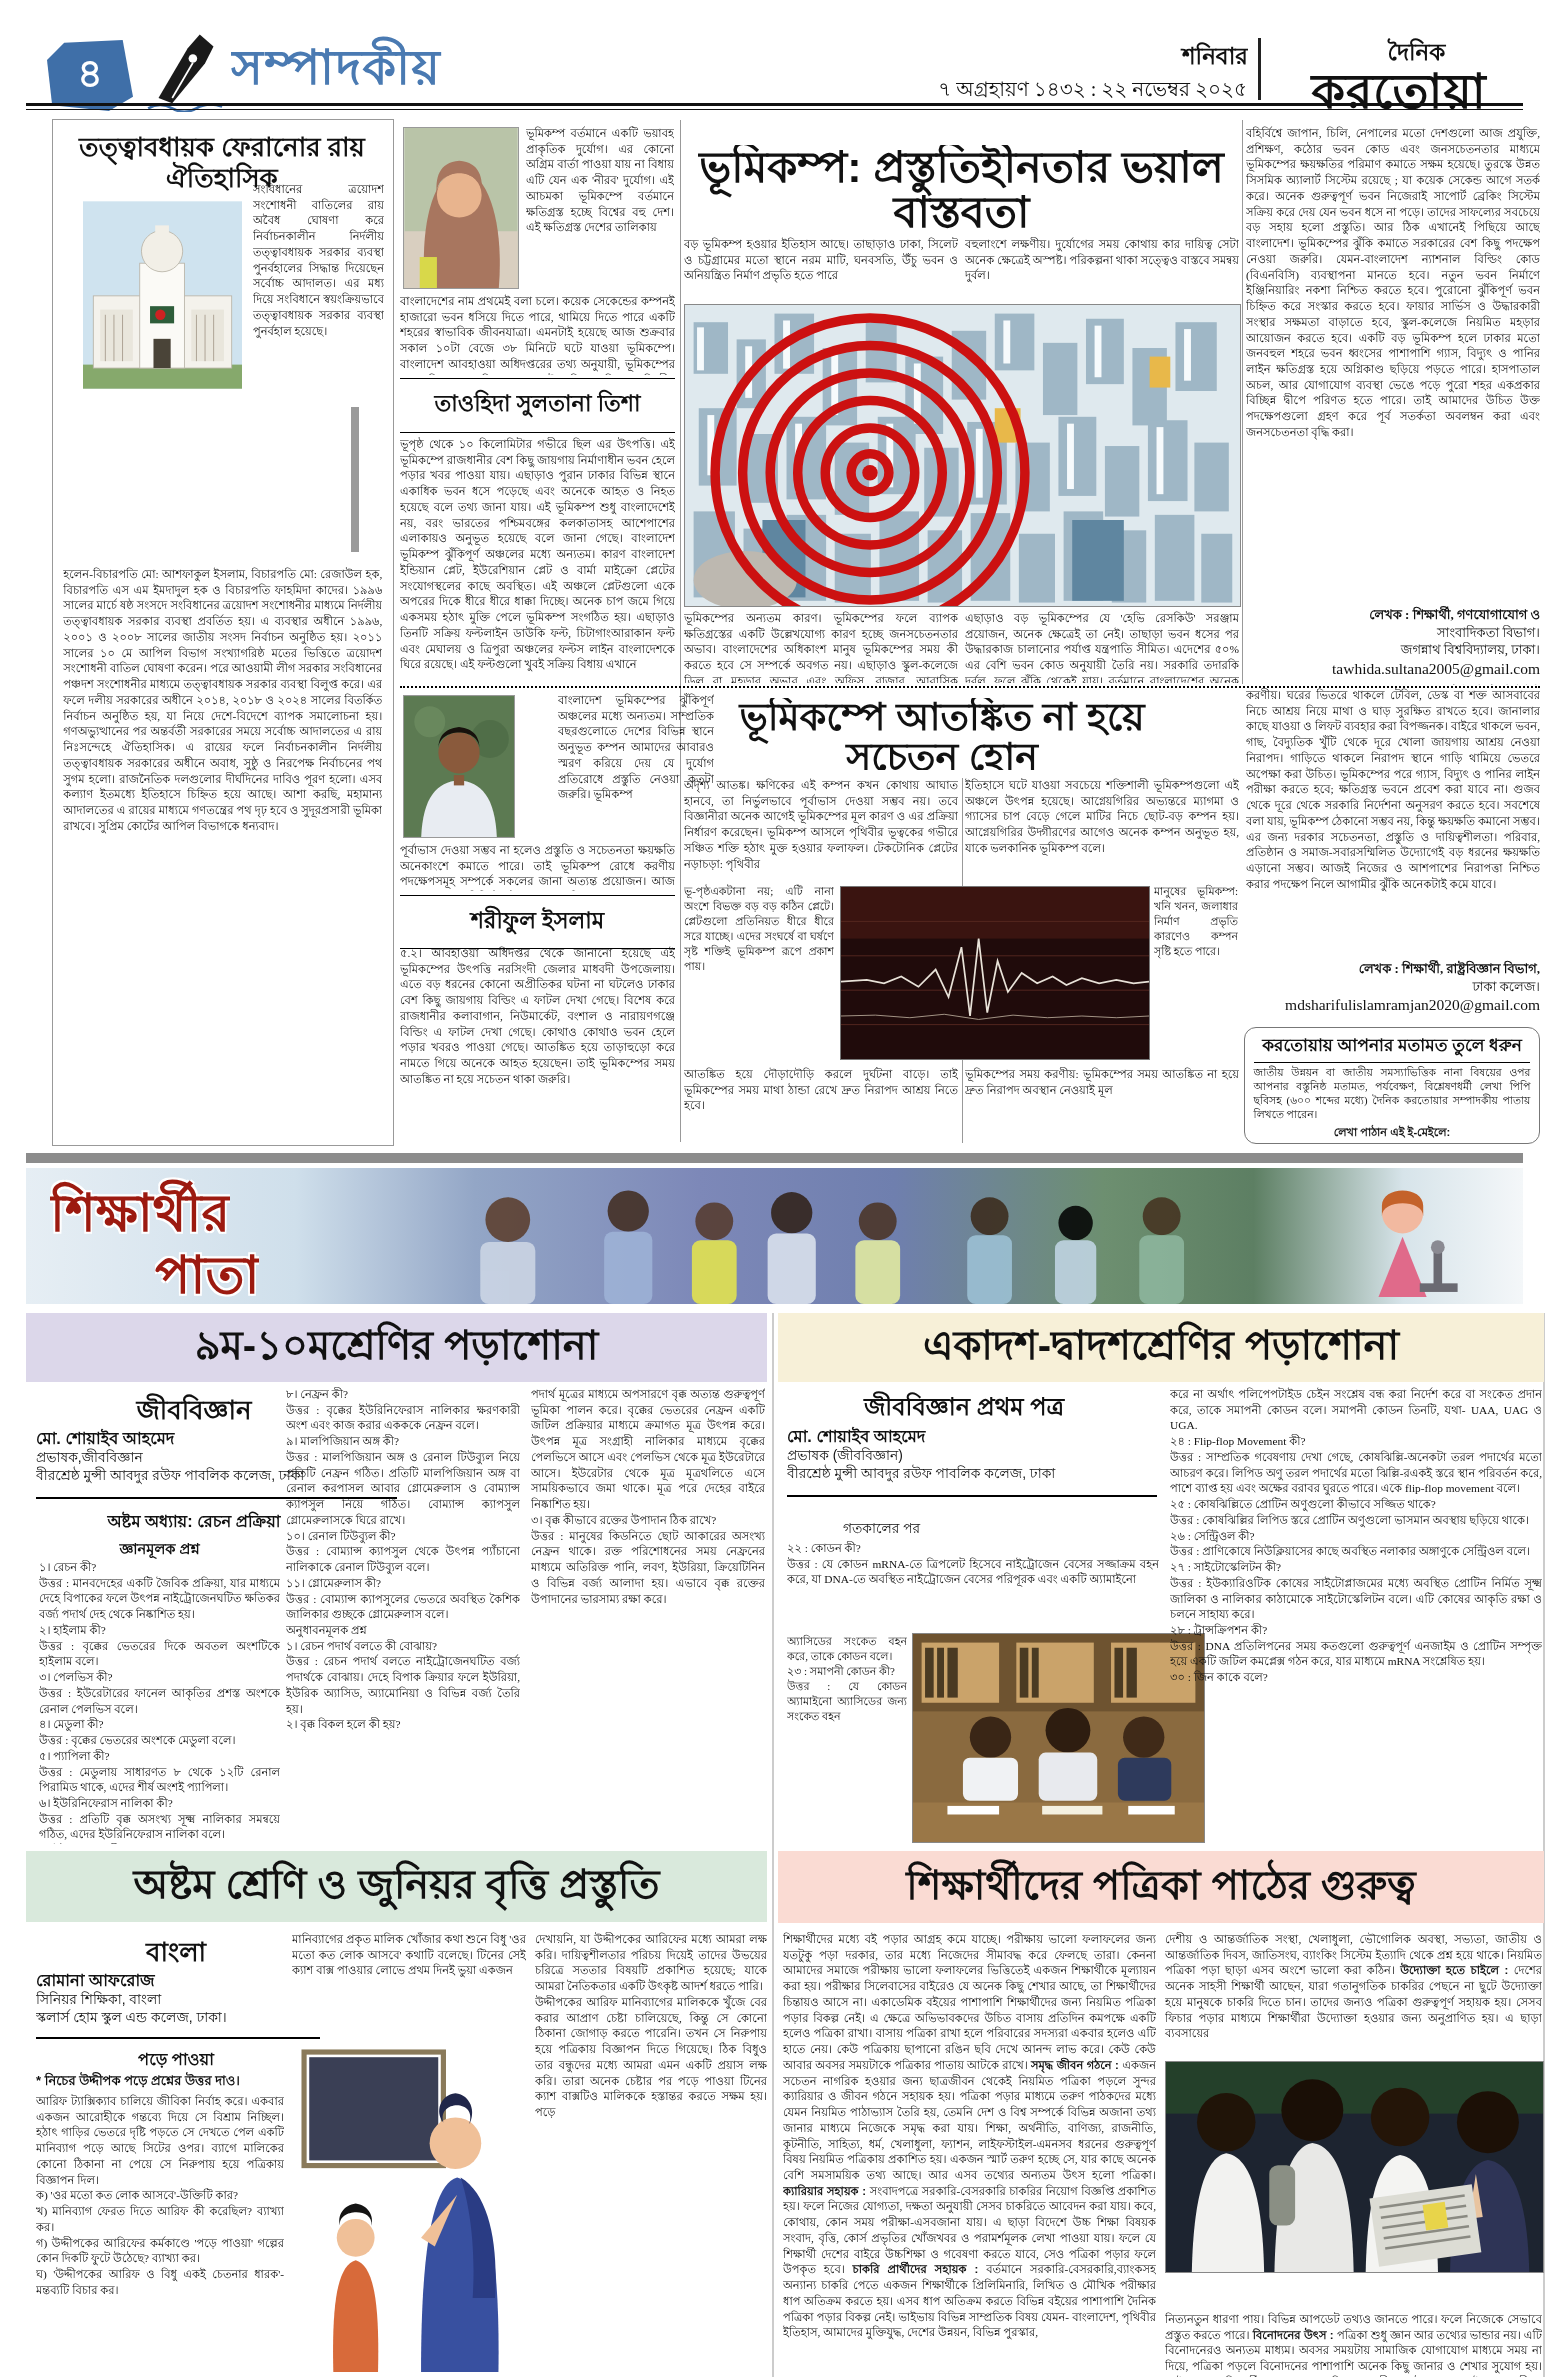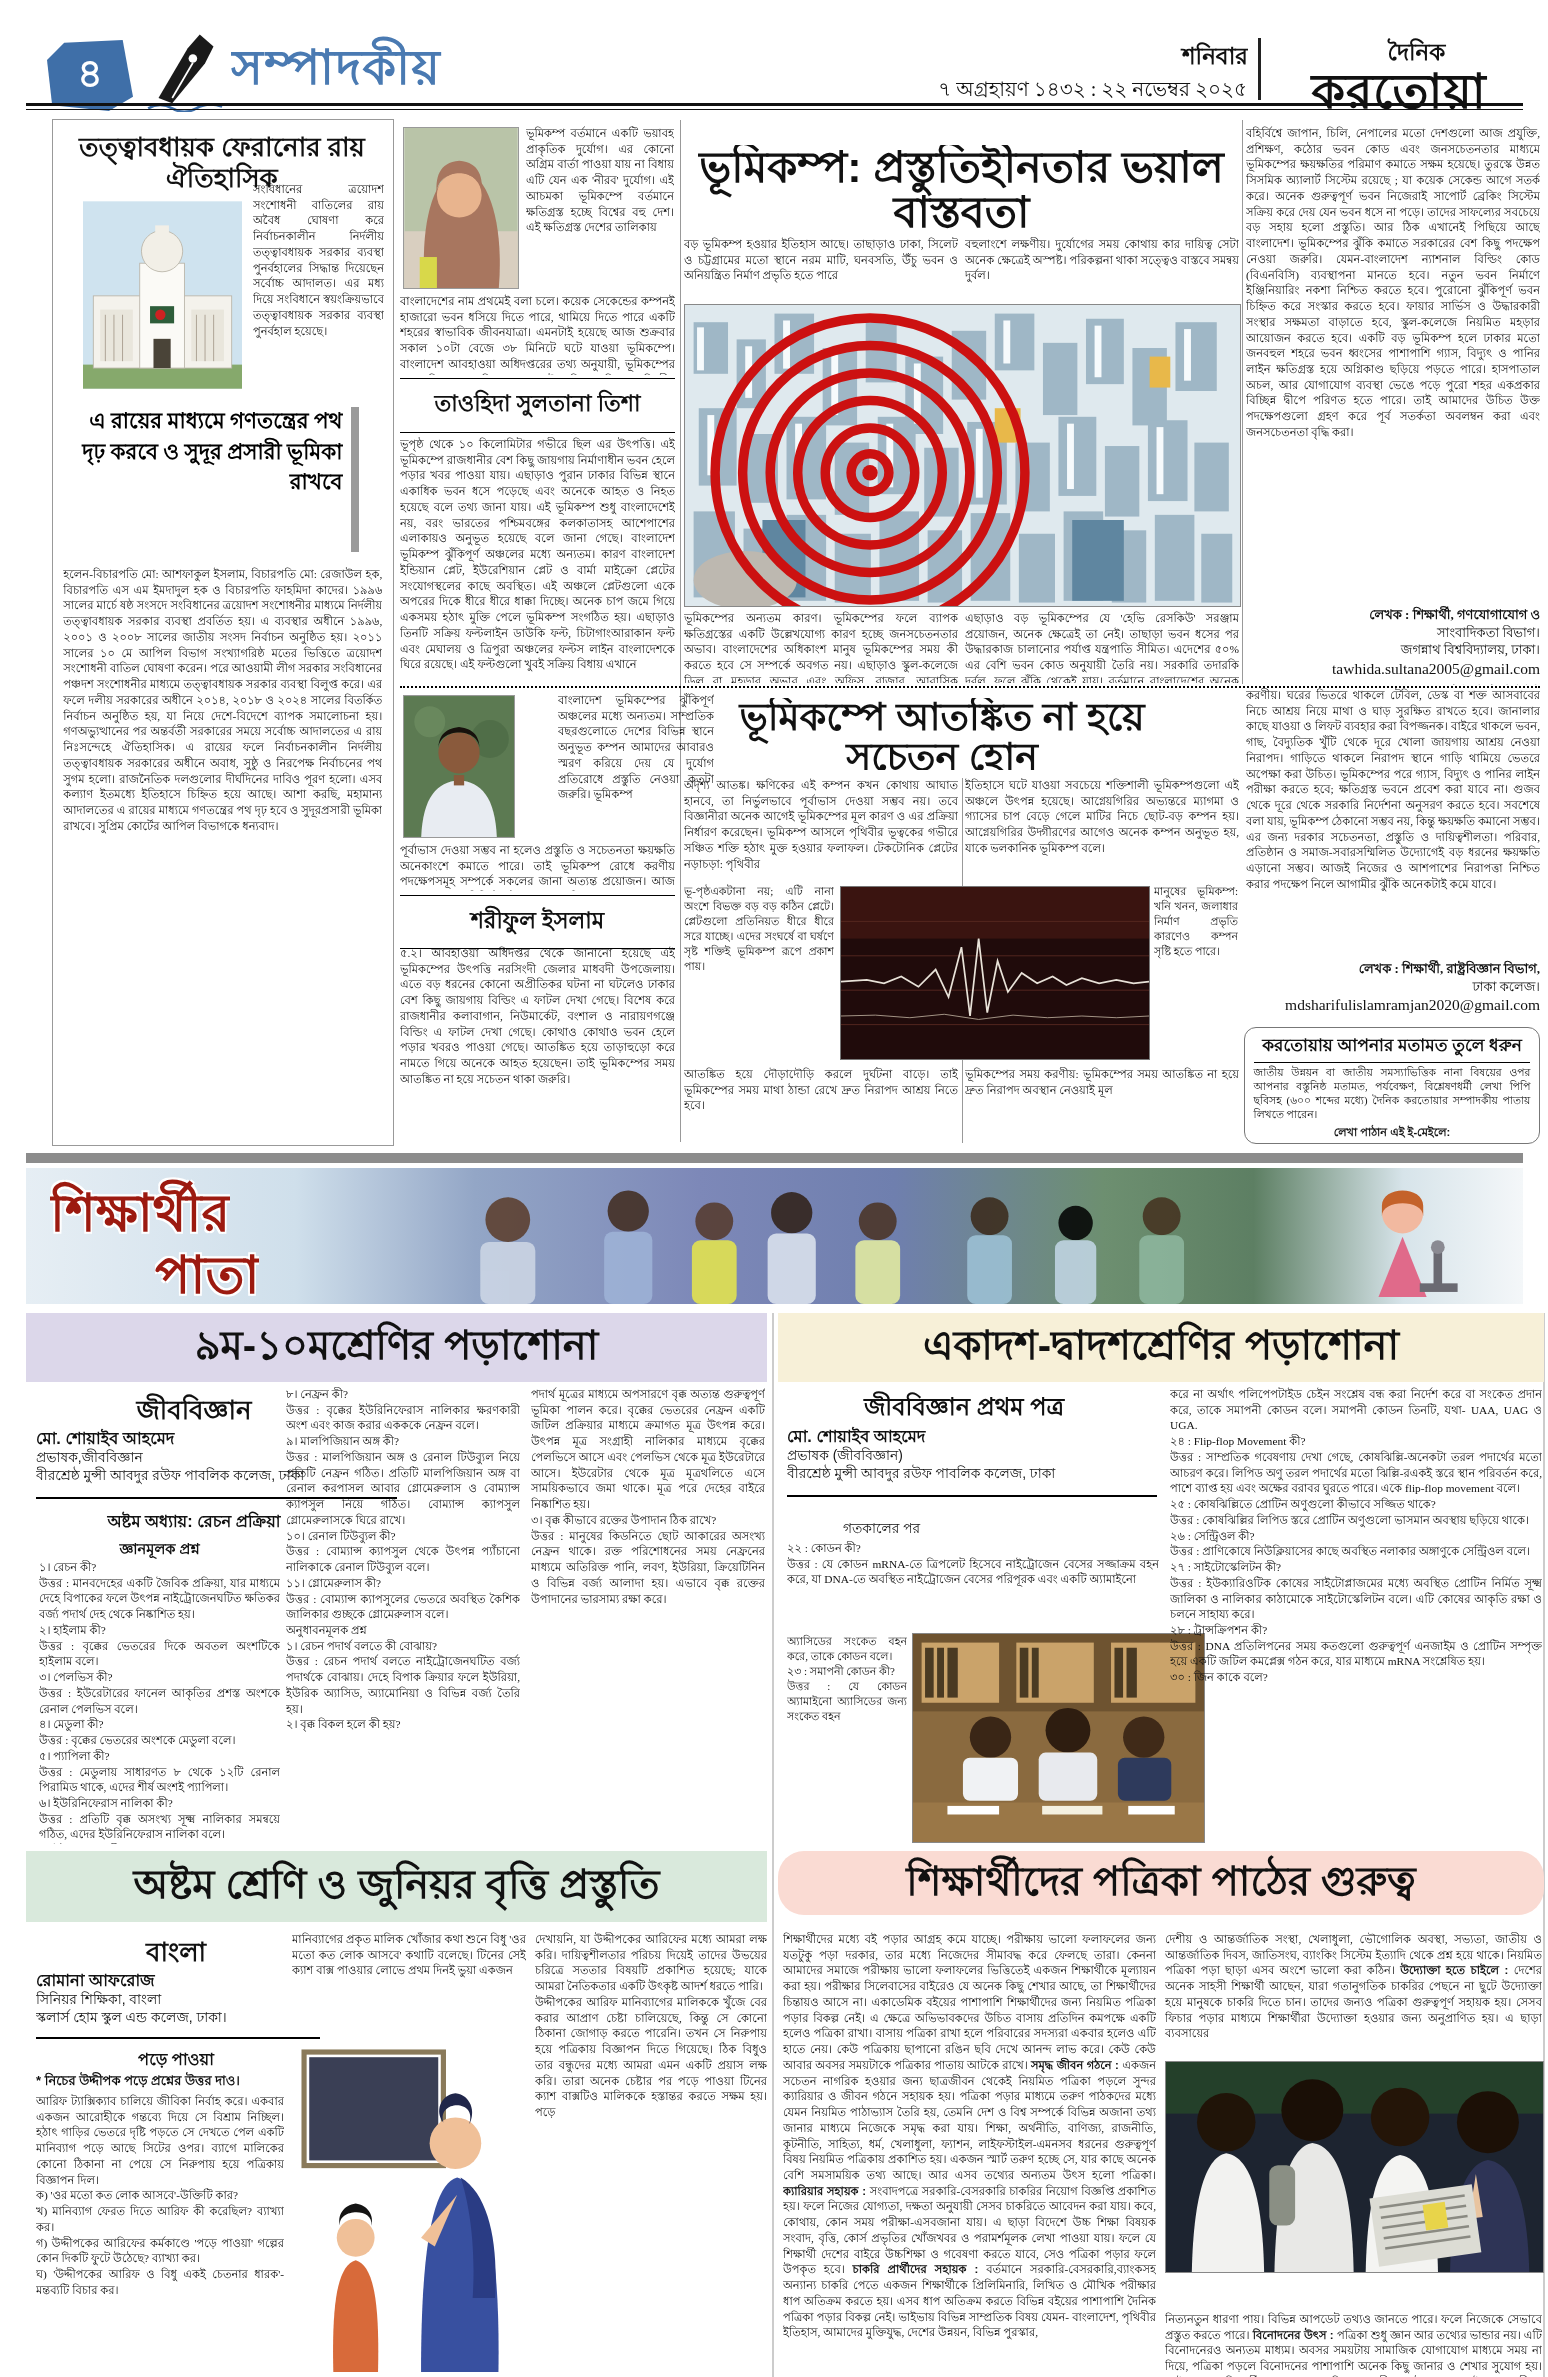--- a/index.html
+++ b/index.html
@@ -68,21 +68,20 @@
             <line x1="36" y1="132" x2="36" y2="186"></line>
           <line x1="46" y1="132" x2="46" y2="186"></line>
             <line x1="132" y1="132" x2="132" y2="186"></line>
           <line x1="142" y1="132" x2="142" y2="186"></line>
             <line x1="152" y1="132" x2="152" y2="186"></line>
         </g>
         <rect x="82" y="160" width="20" height="34" fill="#4a4438"></rect>
       </svg>
     </div>
     <div class="t j body13" style="left:200px;top:62px;width:131px;height:222px;">সংবিধানের ত্রয়োদশ সংশোধনী বাতিলের রায় অবৈধ ঘোষণা করে নির্বাচনকালীন নির্দলীয় তত্ত্বাবধায়ক সরকার ব্যবস্থা পুনর্বহালের সিদ্ধান্ত দিয়েছেন সর্বোচ্চ আদালত। এর মধ্য দিয়ে সংবিধানে স্বয়ংক্রিয়ভাবে তত্ত্বাবধায়ক সরকার ব্যবস্থা পুনর্বহাল হয়েছে।</div>
-    <div class="t b r" style="left:21.5px;top:286px;width:268px;height:151px;font-size:21.5px;line-height:1.42;color:#000;">এ রায়ের মাধ্যমে গণতন্ত্রের পথ দৃঢ় করবে ও সুদূর প্রসারী ভূমিকা রাখবে</div>
     <div class="t" style="left:298px;top:287px;width:7.7px;height:145px;background:#9a9a9a;"></div>
     <div class="t j body13" style="left:10.3px;top:447px;width:319px;height:566px;">হলেন-বিচারপতি মো: আশফাকুল ইসলাম, বিচারপতি মো: রেজাউল হক, বিচারপতি এস এম ইমদাদুল হক ও বিচারপতি ফাহমিদা কাদের। ১৯৯৬ সালের মার্চে ষষ্ঠ সংসদে সংবিধানের ত্রয়োদশ সংশোধনীর মাধ্যমে নির্দলীয় তত্ত্বাবধায়ক সরকার ব্যবস্থা প্রবর্তিত হয়। এ ব্যবস্থার অধীনে ১৯৯৬, ২০০১ ও ২০০৮ সালের জাতীয় সংসদ নির্বাচন অনুষ্ঠিত হয়। ২০১১ সালের ১০ মে আপিল বিভাগ সংখ্যাগরিষ্ঠ মতের ভিত্তিতে ত্রয়োদশ সংশোধনী বাতিল ঘোষণা করেন। পরে আওয়ামী লীগ সরকার সংবিধানের পঞ্চদশ সংশোধনীর মাধ্যমে তত্ত্বাবধায়ক সরকার ব্যবস্থা বিলুপ্ত করে। এর ফলে দলীয় সরকারের অধীনে ২০১৪, ২০১৮ ও ২০২৪ সালের বিতর্কিত নির্বাচন অনুষ্ঠিত হয়, যা নিয়ে দেশে-বিদেশে ব্যাপক সমালোচনা হয়। গণঅভ্যুত্থানের পর অন্তর্বর্তী সরকারের সময়ে সর্বোচ্চ আদালতের এ রায় নিঃসন্দেহে ঐতিহাসিক। এ রায়ের ফলে নির্বাচনকালীন নির্দলীয় তত্ত্বাবধায়ক সরকারের অধীনে অবাধ, সুষ্ঠু ও নিরপেক্ষ নির্বাচনের পথ সুগম হলো। রাজনৈতিক দলগুলোর দীর্ঘদিনের দাবিও পূরণ হলো। এসব কল্যাণ ইতমধ্যে ইতিহাসে চিহ্নিত হয়ে আছে। আশা করছি, মহামান্য আদালতের এ রায়ের মাধ্যমে গণতন্ত্রের পথ দৃঢ় হবে ও সুদূরপ্রসারী ভূমিকা রাখবে। সুপ্রিম কোর্টের আপিল বিভাগকে ধন্যবাদ।</div>
   </div>
 
   <div class="vr" style="left:680px;top:120px;height:1022px;"></div>
   <div class="vr" style="left:1242px;top:120px;height:564px;"></div>
   <div class="vr" style="left:962px;top:778px;height:365px;"></div>
 
   <div class="photo" style="left:403px;top:127px;width:114px;height:160px;border:0.9px solid #999;">
     <svg width="114" height="160" viewBox="0 0 132 186">
@@ -437,21 +436,21 @@
       <path d="M196 160 C230 180 240 240 236 300 L210 300 C214 240 206 190 196 160 Z" fill="#2a3c84"></path>
       <path d="M192 180 L150 230 L166 240 Z" fill="#f0c098"></path>
       <circle cx="74" cy="230" r="22" fill="#f0c098"></circle>
       <path d="M56 216 C52 196 96 194 92 216 C96 204 88 192 74 190 C60 192 52 204 56 216 Z" fill="#141414"></path>
       <path d="M48 386 C46 300 54 262 74 256 C94 262 102 300 100 386 Z" fill="#d86a3a"></path>
     </svg>
   </div>
   <div class="t j body13 qa" style="left:535px;top:1932px;width:232px;height:442px;">দেখায়নি, যা উদ্দীপকের আরিফের মধ্যে আমরা লক্ষ করি। দায়িত্বশীলতার পরিচয় দিয়েই তাদের উভয়ের চরিত্রে সততার বিষয়টি প্রকাশিত হয়েছে; যাকে আমরা নৈতিকতার একটি উৎকৃষ্ট আদর্শ ধরতে পারি।
 উদ্দীপকের আরিফ মানিব্যাগের মালিককে খুঁজে বের করার আপ্রাণ চেষ্টা চালিয়েছে, কিন্তু সে কোনো ঠিকানা জোগাড় করতে পারেনি। তখন সে নিরুপায় হয়ে পত্রিকায় বিজ্ঞাপন দিতে গিয়েছে। ঠিক বিধুও তার বন্ধুদের মধ্যে আমরা এমন একটি প্রয়াস লক্ষ করি। তারা অনেক চেষ্টার পর পড়ে পাওয়া টিনের ক্যাশ বাক্সটিও মালিককে হস্তান্তর করতে সক্ষম হয়। পড়ে</div>
 
-  <div class="band" style="left:778px;top:1851px;width:766px;height:64px;background:#fadbd3;border-radius:26px;">
+  <div class="band" style="left:778px;top:1851px;width:766px;height:72px;background:#fadbd3;">
     <span style="font-size:40px;">শিক্ষার্থীদের পত্রিকা পাঠের গুরুত্ব</span>
   </div>
   <div class="t j body13" style="left:783px;top:1932px;width:373px;height:442px;">
     <span>শিক্ষার্থীদের মধ্যে বই পড়ার আগ্রহ কমে যাচ্ছে। পরীক্ষায় ভালো ফলাফলের জন্য যতটুকু পড়া দরকার, তার মধ্যে নিজেদের সীমাবদ্ধ করে ফেলছে তারা। কেননা আমাদের সমাজে পরীক্ষায় ভালো ফলাফলের ভিত্তিতেই একজন শিক্ষার্থীকে মূল্যায়ন করা হয়। পরীক্ষার সিলেবাসের বাইরেও যে অনেক কিছু শেখার আছে, তা শিক্ষার্থীদের চিন্তায়ও আসে না। একাডেমিক বইয়ের পাশাপাশি শিক্ষার্থীদের জন্য নিয়মিত পত্রিকা পড়ার বিকল্প নেই। এ ক্ষেত্রে অভিভাবকদের উচিত বাসায় প্রতিদিন কমপক্ষে একটি হলেও পত্রিকা রাখা। বাসায় পত্রিকা রাখা হলে পরিবারের সদস্যরা একবার হলেও এটি হাতে নেয়। কেউ পত্রিকায় ছাপানো রঙিন ছবি দেখে আনন্দ লাভ করে। কেউ কেউ আবার অবসর সময়টাকে পত্রিকার পাতায় আটকে রাখে।</span>
     <span class="b sans">সমৃদ্ধ জীবন গঠনে : </span><span>একজন সচেতন নাগরিক হওয়ার জন্য ছাত্রজীবন থেকেই নিয়মিত পত্রিকা পড়লে সুন্দর ক্যারিয়ার ও জীবন গঠনে সহায়ক হয়। পত্রিকা পড়ার মাধ্যমে তরুণ পাঠকদের মধ্যে যেমন নিয়মিত পাঠাভ্যাস তৈরি হয়, তেমনি দেশ ও বিশ্ব সম্পর্কে বিভিন্ন অজানা তথ্য জানার মাধ্যমে নিজেকে সমৃদ্ধ করা যায়। শিক্ষা, অর্থনীতি, বাণিজ্য, রাজনীতি, কূটনীতি, সাহিত্য, ধর্ম, খেলাধুলা, ফ্যাশন, লাইফস্টাইল-এমনসব ধরনের গুরুত্বপূর্ণ বিষয় নিয়মিত পত্রিকায় প্রকাশিত হয়। একজন স্মার্ট তরুণ হচ্ছে সে, যার কাছে অনেক বেশি সমসাময়িক তথ্য আছে। আর এসব তথ্যের অন্যতম উৎস হলো পত্রিকা।</span>
     <span class="b sans">ক্যারিয়ার সহায়ক : </span><span>সংবাদপত্রে সরকারি-বেসরকারি চাকরির নিয়োগ বিজ্ঞপ্তি প্রকাশিত হয়। ফলে নিজের যোগ্যতা, দক্ষতা অনুযায়ী সেসব চাকরিতে আবেদন করা যায়। কবে, কোথায়, কোন সময় পরীক্ষা-এসবজানা যায়। এ ছাড়া বিদেশে উচ্চ শিক্ষা বিষয়ক সংবাদ, বৃত্তি, কোর্স প্রভৃতির খোঁজখবর ও পরামর্শমূলক লেখা পাওয়া যায়। ফলে যে শিক্ষার্থী দেশের বাইরে উচ্চশিক্ষা ও গবেষণা করতে যাবে, সেও পত্রিকা পড়ার ফলে উপকৃত হবে।</span>
     <span class="b sans">চাকরি প্রার্থীদের সহায়ক : </span><span>বর্তমানে সরকারি-বেসরকারি,ব্যাংকসহ অন্যান্য চাকরি পেতে একজন শিক্ষার্থীকে প্রিলিমিনারি, লিখিত ও মৌখিক পরীক্ষার ধাপ অতিক্রম করতে হয়। এসব ধাপ অতিক্রম করতে বিভিন্ন বইয়ের পাশাপাশি দৈনিক পত্রিকা পড়ার বিকল্প নেই। ভাইভায় বিভিন্ন সাম্প্রতিক বিষয় যেমন- বাংলাদেশ, পৃথিবীর ইতিহাস, আমাদের মুক্তিযুদ্ধ, দেশের উন্নয়ন, বিভিন্ন পুরস্কার,</span>
   </div>
   <div class="t j body13" style="left:1165px;top:1932px;width:377px;height:126px;">
     <span>দেশীয় ও আন্তর্জাতিক সংস্থা, খেলাধুলা, ভৌগোলিক অবস্থা, সভ্যতা, জাতীয় ও আন্তর্জাতিক দিবস, জাতিসংঘ, ব্যাংকিং সিস্টেম ইত্যাদি থেকে প্রশ্ন হয়ে থাকে। নিয়মিত পত্রিকা পড়া ছাড়া এসব অংশে ভালো করা কঠিন।</span>

